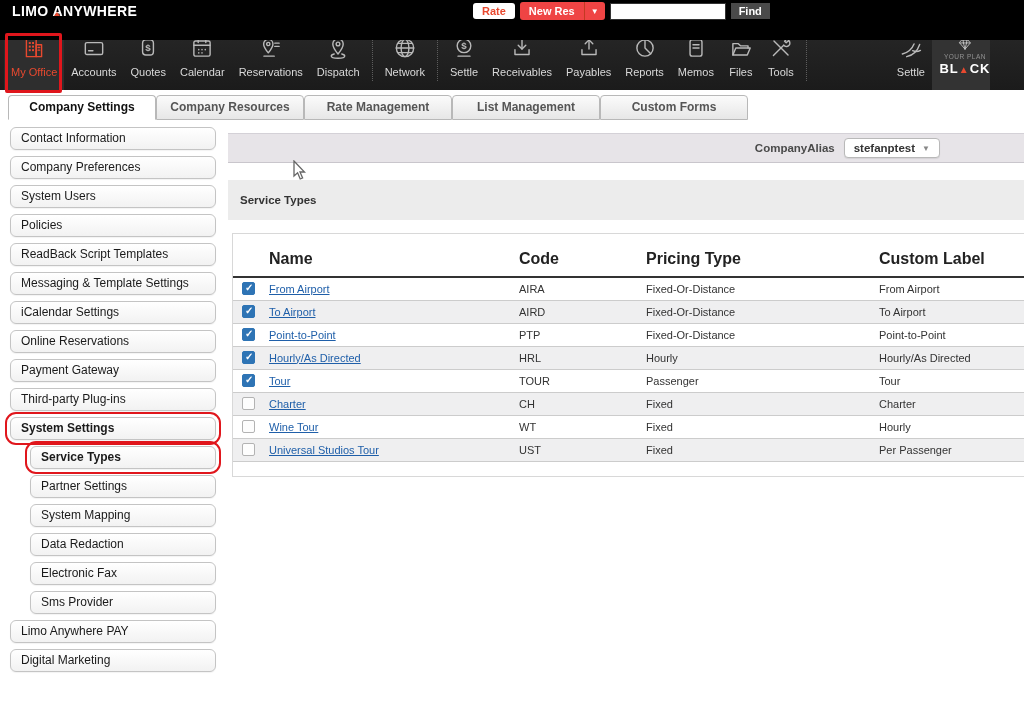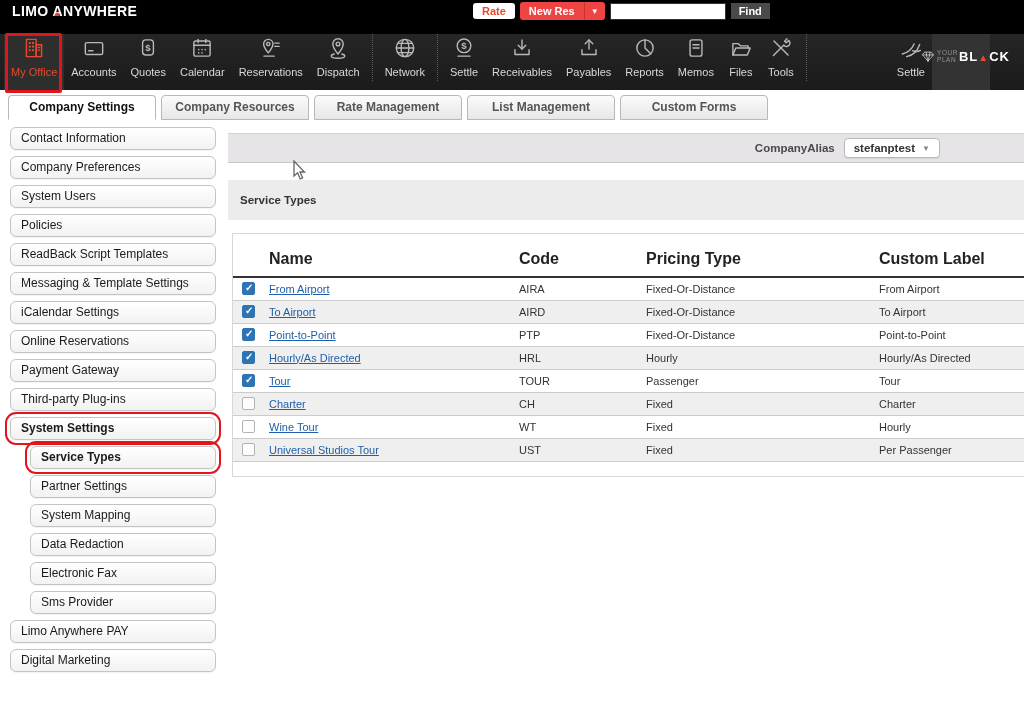--- a/index.html
+++ b/index.html
@@ -1,20 +1,20 @@
 <!DOCTYPE html>
 <html><head>
 <meta charset="utf-8">
 <style>
   * { margin:0; padding:0; box-sizing:border-box; }
   html,body { width:1024px; height:714px; }
   body { position:relative; overflow:hidden; background:#fff; font-family:"Liberation Sans",sans-serif; }
 
   
-  .topbar { position:absolute; top:0; left:0; width:1024px; height:34px; background:#000; z-index:4; }
+  .topbar { position:absolute; top:0; left:0; width:1024px; height:40px; background:#000; z-index:4; }
   .logo { position:absolute; left:12px; top:3px; color:#fff; font-weight:bold; font-size:14px; letter-spacing:.4px; white-space:nowrap; }
   .logo-a { position:relative; }
   .logo-a::after { content:""; position:absolute; left:2px; bottom:3px; border-left:3px solid transparent; border-right:3px solid transparent; border-bottom:4px solid #e8492f; }
   .top-controls { position:absolute; left:473px; top:2px; height:18px; display:flex; align-items:center; gap:5px; }
   .rate-btn { background:#fff; color:#e8492f; font-weight:bold; font-size:11px; padding:2px 9px; border-radius:3px; border:none; cursor:pointer; }
   .newres-btn { background:#ef4444; color:#fff; font-weight:bold; font-size:11px; border-radius:3px; display:flex; align-items:stretch; cursor:pointer; }
   .newres-main { padding:3px 9px; }
   .newres-caret { padding:3px 6px; border-left:1px solid #c23a22; font-size:8px; display:flex; align-items:center; }
   .search-input { width:116px; height:17px; border:1px solid #333; background:#fff; font-size:11px; padding:0 4px; }
   .find-btn { background:#4a4a4a; color:#fff; font-weight:bold; font-size:11px; padding:2px 8px; border:none; cursor:pointer; }
@@ -22,30 +22,30 @@
   
   .toolbar { position:absolute; top:22px; left:0; width:1024px; height:68px; background:linear-gradient(#282828,#1b1b1b); display:flex; align-items:stretch; z-index:2; }
   #toolbar-items { display:flex; align-items:stretch; padding-left:4px; width:100%; }
   .tb-item { display:flex; flex-direction:column; align-items:center; justify-content:center; gap:5px; padding:0 7px; color:#d9d9d9; font-size:11px; cursor:pointer; white-space:nowrap; }
   .tb-item.active { background:#2e2e2e; color:#e8492f; }
   .tb-icon { color:#b9b9b9; height:26px; display:flex; align-items:center; }
   .tb-item.active .tb-icon { color:#e8492f; }
   .tb-icon svg { width:26px; height:26px; }
   .tb-divider { border-left:1px dotted #5d5d5d; margin:9px 5px; }
   .tb-item-addons { margin-left:auto; }
-  .plan-badge { width:58px; margin-right:34px; background:#333; display:flex; flex-direction:row; align-items:center; justify-content:center; gap:1px; cursor:pointer;padding-left:8px; }
+  .plan-badge { width:58px; margin-right:34px; background:#333; display:flex; flex-direction:column; align-items:center; justify-content:center; gap:1px; cursor:pointer;padding-left:8px; }
   .plan-icon { color:#cfcfcf; height:15px; }
   .plan-icon svg { width:16px; height:15px; }
   .plan-small { font-size:6.5px; color:#929292; letter-spacing:.5px; }
   .plan-big { font-size:13px; color:#fff; font-weight:bold; letter-spacing:1px; }
   .plan-big .red-a { color:#e8492f; font-size:10px; }
   .myoffice-annotation { position:absolute; left:5px; top:33px; width:57px; height:60px; border:3px solid #e0161c; border-radius:2px; z-index:6; pointer-events:none; }
 
   
-  .tabs { position:absolute; top:95px; left:8px; display:flex; gap:5px; z-index:1; }
+  .tabs { position:absolute; top:95px; left:8px; display:flex; z-index:1; }
   .tab { width:148px; text-align:center; font-weight:bold; font-size:12px; color:#555; background:linear-gradient(#fbfbfb,#e7e7e7); border:1px solid #b8b8b8; border-radius:4px 4px 0 0; padding:4px 0 5px; cursor:pointer; }
   .tab.active { background:#fff; color:#111; border-bottom-color:#fff; }
 
   
   .sidebar { position:absolute; left:0; top:127px; width:228px; z-index:1; }
   .side-item { margin:0 12px 6px 10px; padding:3px 10px 4px; border:1px solid #c4c4c4; border-radius:6px; background:linear-gradient(#ffffff,#f2f2f2); font-size:12px; color:#1a1a1a; cursor:pointer; box-shadow:0 1px 1px rgba(0,0,0,.05); }
   .side-item.indent { margin-left:30px; }
   .side-item.bold { font-weight:bold; }
   .side-item.red-box { outline:2px solid #e0161c; outline-offset:3px; }
 

